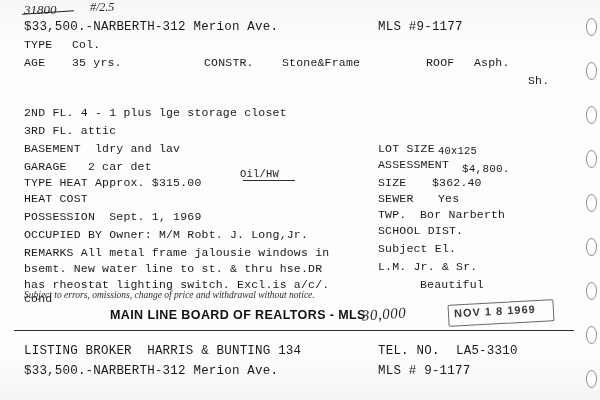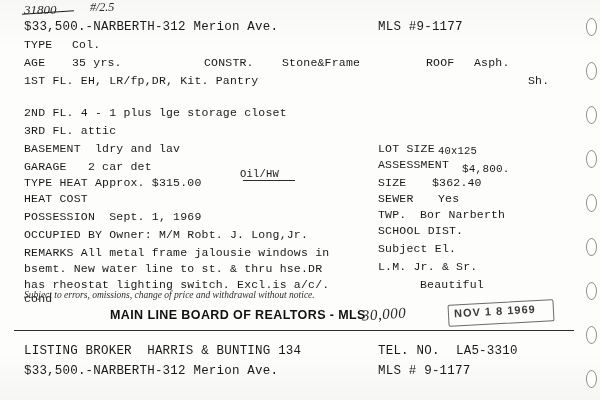--- a/index.html
+++ b/index.html
@@ -125,21 +125,20 @@
   <div class="typed" style="left:24px; top:38px;">TYPE</div>
   <div class="typed" style="left:72px; top:38px;">Col.</div>
 
   <div class="typed" style="left:24px; top:56px;">AGE</div>
   <div class="typed" style="left:72px; top:56px;">35 yrs.</div>
   <div class="typed" style="left:204px; top:56px;">CONSTR.</div>
   <div class="typed" style="left:282px; top:56px;">Stone&amp;Frame</div>
   <div class="typed" style="left:426px; top:56px;">ROOF</div>
   <div class="typed" style="left:474px; top:56px;">Asph.</div>
 
-  <div class="typed" style="left:24px; top:74px;">1ST FL. EH, LR/fp,DR, Kit. Pantry</div>
   <div class="typed" style="left:528px; top:74px;">Sh.</div>
 
   <div class="typed" style="left:24px; top:106px;">2ND FL. 4 - 1 plus lge storage closet</div>
   <div class="typed" style="left:24px; top:124px;">3RD FL. attic</div>
 
   <div class="typed" style="left:24px; top:142px;">BASEMENT  ldry and lav</div>
   <div class="typed" style="left:378px; top:142px;">LOT SIZE</div>
   <div class="typed" style="left:438px; top:145px; font-size:10.5px;">40x125</div>
 
   <div class="typed" style="left:24px; top:160px;">GARAGE   2 car det</div>

